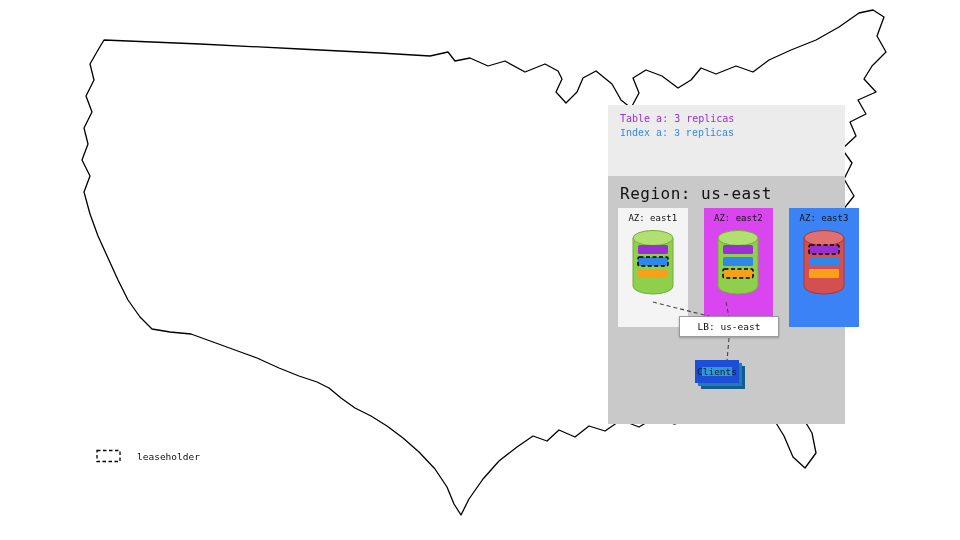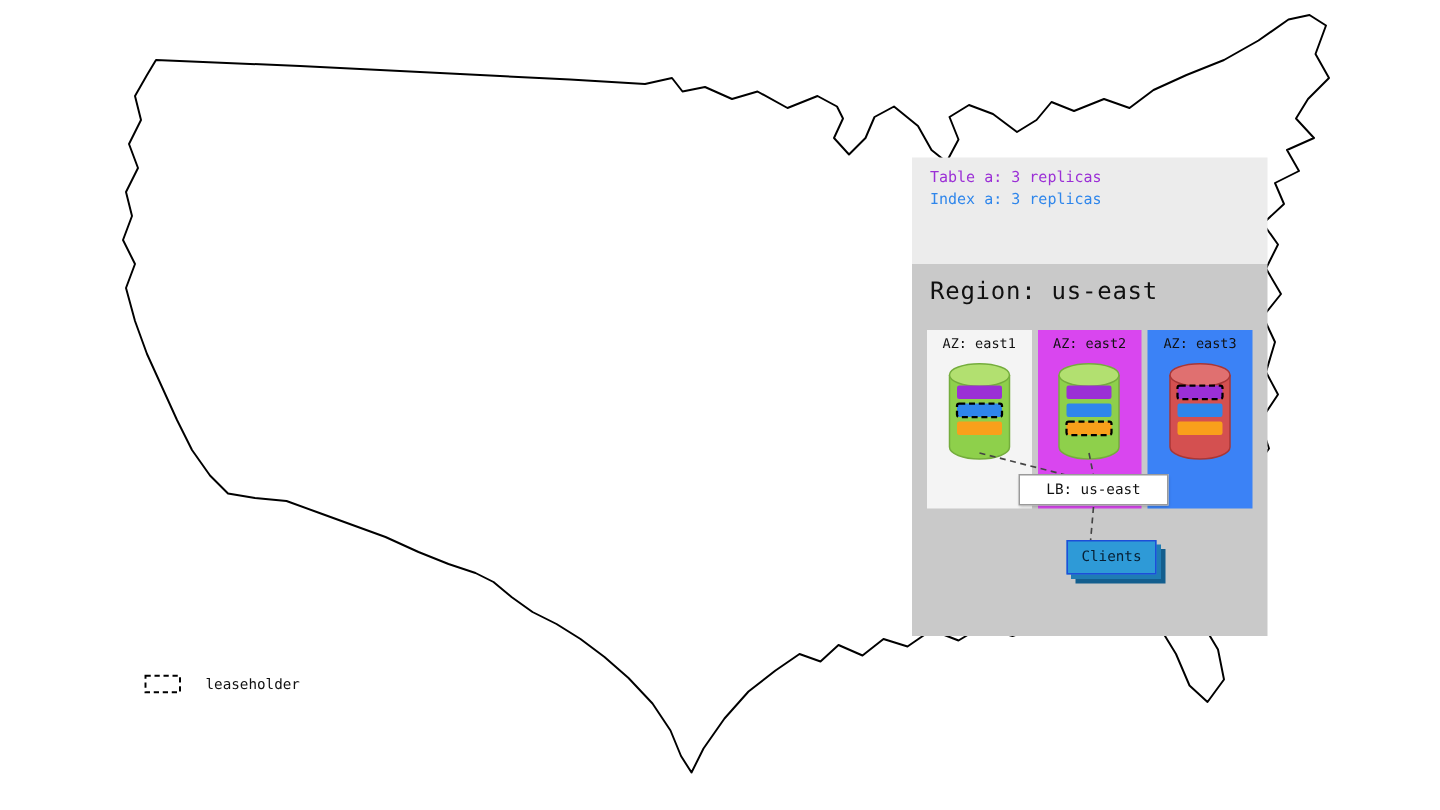--- a/index.html
+++ b/index.html
@@ -7,33 +7,33 @@
   body{position:relative;font-family:"DejaVu Sans Mono","Liberation Mono",monospace;color:#111;}
 
   .map-svg{position:absolute;left:0;top:0;}
 
   .panel{position:absolute;left:608px;top:105px;width:237px;z-index:5;}
   .legend-box{background:#ececec;height:71px;padding:7px 12px;}
   .legend-line{font-size:10px;line-height:14.5px;white-space:pre;}
 
   .region-box{position:relative;background:#c9c9c9;height:248px;width:237px;}
   .region-title{position:absolute;top:8px;left:12px;font-size:16px;letter-spacing:0.5px;}
-  .az-row{position:absolute;top:44px;left:10px;display:flex;gap:4px;}
+  .az-row{position:absolute;top:32px;left:10px;display:flex;gap:16px;}
   .az{width:69.6px;height:119px;text-align:center;background:#f4f4f4;}
   .az-label{font-size:9px;padding-top:5px;}
   .cylinder{display:block;margin:5px auto 0;}
 
   .connectors{position:absolute;left:0;top:0;z-index:1;}
   .connectors path{stroke:#444;stroke-width:1.1;fill:none;stroke-dasharray:4 3;}
 
   .lb-box{position:absolute;left:71px;top:140px;width:100px;height:21px;background:#ffffff;
           border:1px solid #9a9a9a;font-size:9.5px;line-height:19px;text-align:center;z-index:2;
           box-shadow:0 1px 2px rgba(0,0,0,.25);}
-  .clients{position:absolute;left:103px;top:184px;width:60px;height:23px;background:#2e9ad7;
-           border:1px solid #1d4ed8;font-size:9.5px;color:#071f33;display:flex;align-items:center;
+  .clients{position:absolute;left:87px;top:184px;width:44px;height:23px;background:#2e9ad7;
+           border:7px solid #1d4ed8;font-size:9.5px;color:#071f33;display:flex;align-items:center;
            justify-content:center;z-index:2;box-shadow:3px 3px 0 #1f7cb4,6px 6px 0 #135e8e;}
 
   .map-legend{position:absolute;left:96px;top:449px;display:flex;align-items:center;gap:15px;z-index:4;}
   .map-legend-label{font-size:9.5px;}
 </style>
 </head>
 <body>
 
 <svg class="map-svg" width="960" height="540" viewBox="0 0 960 540">
   <path fill="#ffffff" stroke="#000000" stroke-width="1.3" stroke-linejoin="round" d="M104,40 L200,44 L300,49 L380,53 L430,56 L448,52 L455,61 L470,58 L488,66 L505,61
@@ -49,21 +49,21 @@
            L387,426 L371,416 L355,408 L341,398 L329,388 L317,382 L299,376 L279,368 L257,358
            L235,350 L213,342 L191,334 L170,332 L152,329 L140,317 L128,300 L118,280 L108,258
            L98,236 L90,214 L84,192 L90,176 L82,160 L88,144 L84,128 L92,112 L86,96 L94,80
            L90,64 L98,50 Z"></path>
 </svg>
 
 <div class="panel">
 
   <div class="legend-box">
     <div class="legend-line" style="color: rgb(155, 47, 214);">Table a: 3 replicas</div>
-    <div class="legend-line" style="color: rgb(47, 134, 235);">Index a: 3 replicas</div>
+    <div class="legend-line" style="color: rgb(47, 134, 235); font-family: Liberation Mono, monospace;">Index a: 3 replicas</div>
   </div>
 
   <div class="region-box">
     <div class="region-title">Region: us-east</div>
 
     <div class="az-row">
 
       <div class="az" style="background: rgb(244, 244, 244);">
         <div class="az-label">AZ: east1</div>
         <svg class="cylinder" width="46" height="70" viewBox="0 0 46 70">

